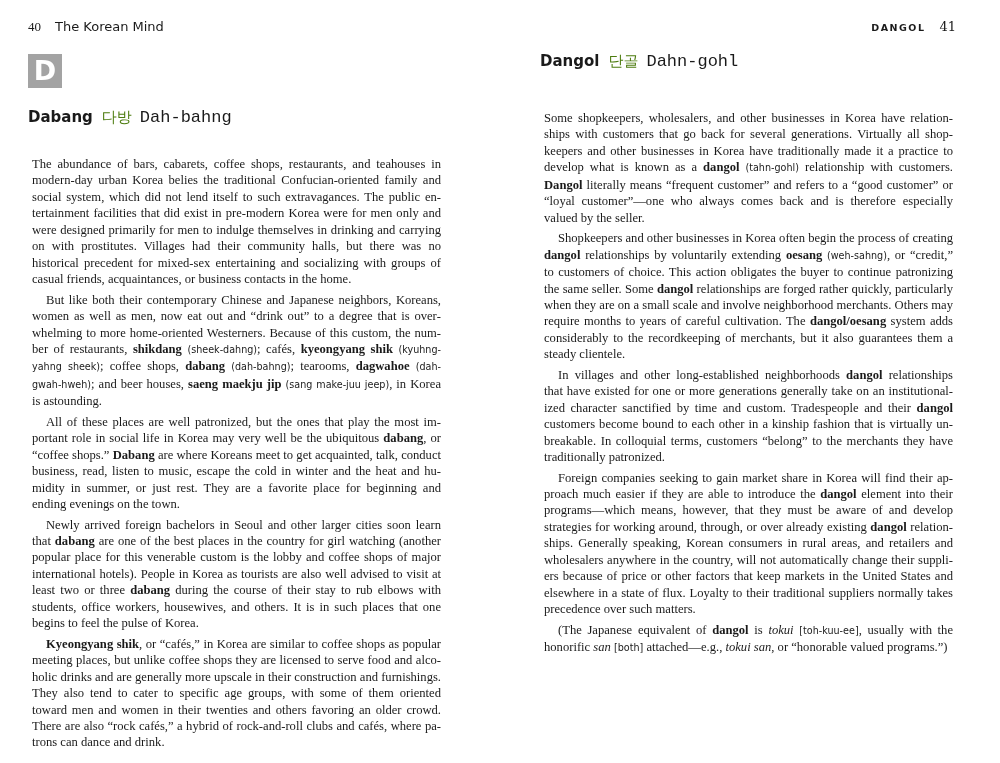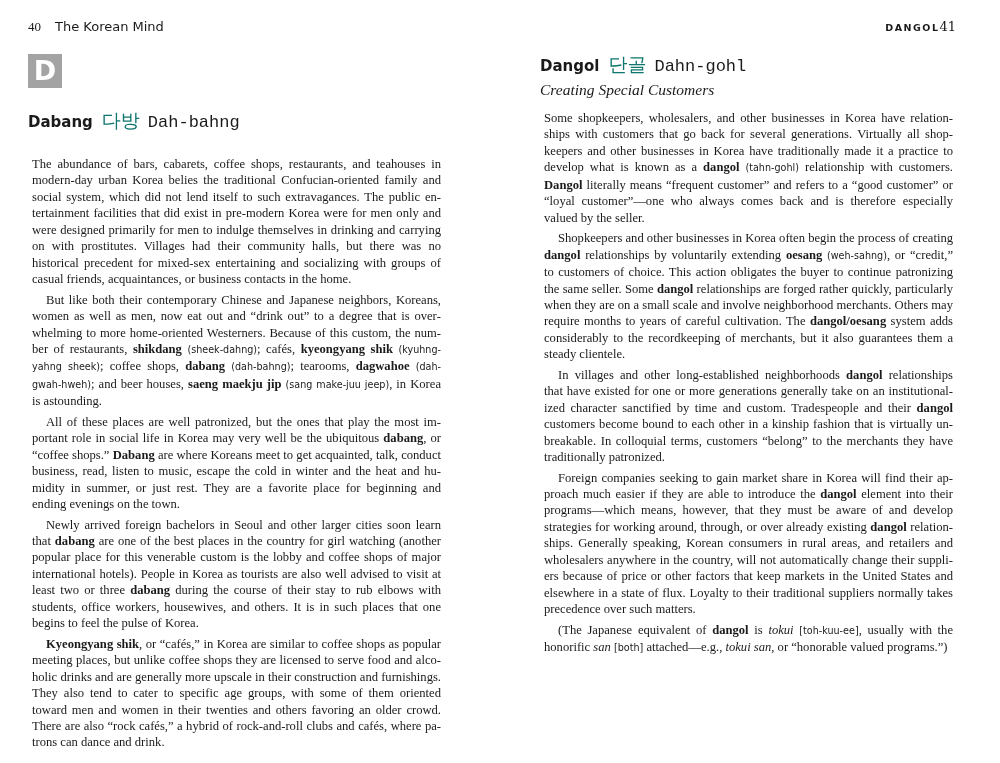--- a/index.html
+++ b/index.html
@@ -14,40 +14,40 @@
 
   .running-head {
     position: absolute; top: 19px; font-size: 12px;
     font-family: "DejaVu Sans", "Liberation Sans", sans-serif;
     display: flex; align-items: baseline;
   }
   .left .running-head { left: 28px; }
   .right .running-head { right: 44px; }
   .folio { font-family: "DejaVu Serif", "Liberation Serif", serif; font-size: 13px; }
   .left .folio { margin-right: 14px; font-family: Liberation Serif, serif; }
-  .right .folio { }
+  .right .folio { margin-left: 14px; }
   .book-title { font-size: 13px; }
   .section-name { font-size: 9.5px; letter-spacing: 1.5px; font-weight: bold; }
 
   .letter-box {
     position: absolute; left: 28px; top: 54px; width: 34px; height: 34px;
     background: #a3a3a3; color: #fff;
     font-family: "DejaVu Sans", "Liberation Sans", sans-serif;
     font-weight: bold; font-size: 27px; line-height: 34px; text-align: center;
   }
 
   .entry-head { position: absolute; }
   .left .entry-head { left: 28px; top: 108px; }
   .right .entry-head { left: 40px; top: 52px; }
   .headword-line { display: flex; align-items: baseline; white-space: nowrap; }
   .headword {
     font-family: "DejaVu Sans", "Liberation Sans", sans-serif;
     font-weight: bold; font-size: 15px;
   }
-  .hangul { font-size: 19px; margin-left: 9px; color: #0f766e; font-family: Liberation Mono, monospace; }
+  .hangul { font-size: 15px; margin-left: 9px; color: #4d7c0f; font-family: Liberation Mono, monospace; }
   .pron { font-family: Liberation Mono, monospace; font-size: 17px; margin-left: 8px; }
   .subtitle { font-style: italic; font-size: 15.5px; margin-top: 3px; }
 
   .body-text {
     position: absolute; font-size: 12.6px; line-height: 16.45px;
     text-align: justify; hyphens: manual;
   }
   .left .body-text { left: 28px; top: 152px; width: 417px; }
   .right .body-text { left: 40px; top: 106px; width: 417px; }
   .body-text p { margin: 4px; text-indent: 14px; }
@@ -88,21 +88,20 @@
     <span class="section-name">DANGOL</span>
     <span class="folio">41</span>
   </div>
 
   <div class="entry-head">
     <div class="headword-line">
       <span class="headword">Dangol</span>
       <span class="hangul">단골</span>
       <span class="pron">Dahn-gohl</span>
     </div>
-    <div class="subtitle">Creating Special Customers</div>
   </div>
 
   <div class="body-text">
     <p class="first"><span>Some shopkeepers, wholesalers, and other businesses in Korea have relation­ships with customers that go back for several generations. Virtually all shop­keepers and other businesses in Korea have traditionally made it a practice to develop what is known as a </span><b>dangol</b> <span class="ph">(tahn-gohl)</span><span> relationship with customers. </span><b>Dan­gol</b><span> literally means “frequent customer” and refers to a “good customer” or “loyal customer”—one who always comes back and is therefore especially valued by the seller.</span></p>
     <p><span>Shopkeepers and other businesses in Korea often begin the process of creating </span><b>dangol</b><span> relationships by voluntarily extending </span><b>oesang</b> <span class="ph">(weh-sahng)</span><span>, or “credit,” to customers of choice. This action obligates the buyer to continue patronizing the same seller. Some </span><b>dangol</b><span> relationships are forged rather quickly, particularly when they are on a small scale and involve neighborhood merchants. Others may require months to years of careful cultivation. The </span><b>dangol/oesang</b><span> system adds considerably to the recordkeeping of merchants, but it also guarantees them a steady clientele.</span></p>
     <p><span>In villages and other long-established neighborhoods </span><b>dangol</b><span> relationships that have existed for one or more generations generally take on an institutional­ized character sanctified by time and custom. Tradespeople and their </span><b>dangol</b><span> customers become bound to each other in a kinship fashion that is virtually un­breakable. In colloquial terms, customers “belong” to the merchants they have traditionally patronized.</span></p>
     <p><span>Foreign companies seeking to gain market share in Korea will find their ap­proach much easier if they are able to introduce the </span><b>dangol</b><span> element into their programs—which means, however, that they must be aware of and develop strategies for working around, through, or over already existing </span><b>dangol</b><span> relation­ships. Generally speaking, Korean consumers in rural areas, and retailers and wholesalers anywhere in the country, will not automatically change their suppli­ers because of price or other factors that keep markets in the United States and elsewhere in a state of flux. Loyalty to their traditional suppliers normally takes precedence over such matters.</span></p>
     <p><span>(The Japanese equivalent of </span><b>dangol</b><span> is </span><i>tokui</i> <span class="ph">[toh-kuu-ee]</span><span>, usually with the hon­orific </span><i>san</i> <span class="ph">[both]</span><span> attached—e.g., </span><i>tokui san</i><span>, or “honorable valued programs.”)</span></p>
   </div>
 </div>

